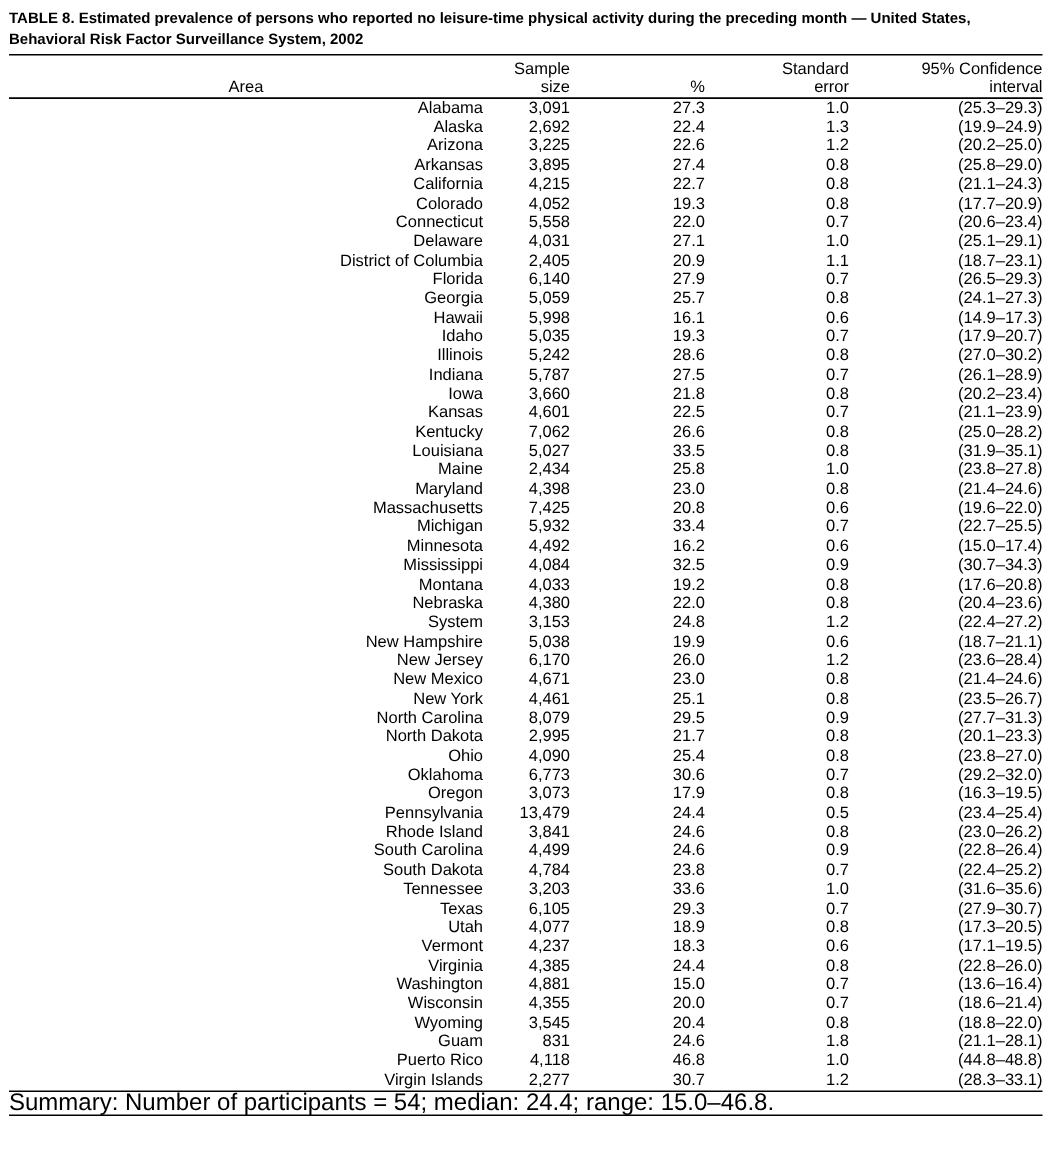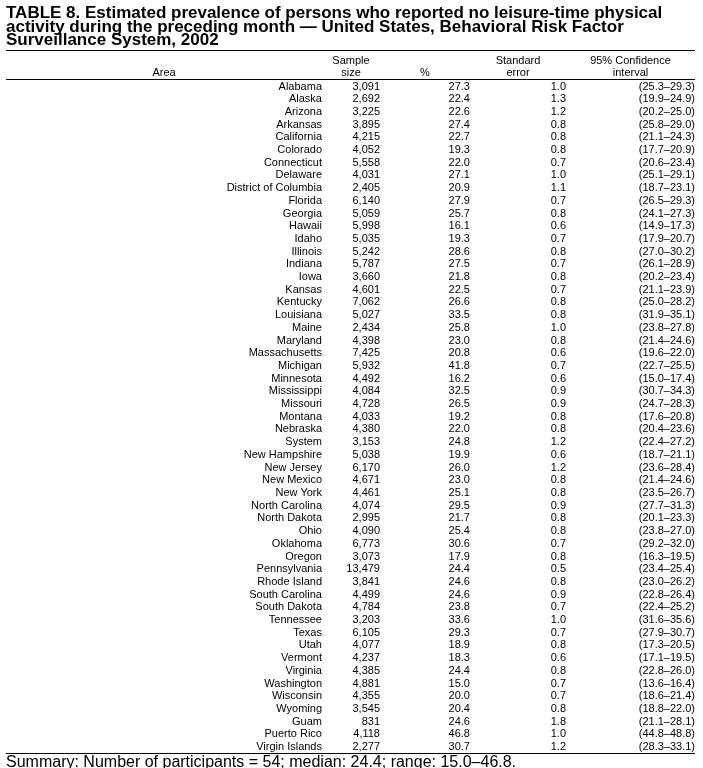--- a/index.html
+++ b/index.html
@@ -10,21 +10,21 @@
     -webkit-font-smoothing: antialiased;
   }
   .page {
     width: 703px;
     height: 768px;
     padding: 6px 8px 0 6px;
     overflow: hidden;
     background: #fff;
   }
   .title {
-    font-size: 17px;
+    font-size: 10px;
     font-weight: bold;
     line-height: 13.5px;
     padding-bottom: 3px;
     border-bottom: 1px solid #000;
   }
   table {
     width: 100%;
     border-collapse: collapse;
     table-layout: fixed;
   }
@@ -36,21 +36,21 @@
   th {
     font-weight: normal;
     font-size: 11px;
     line-height: 12px;
     vertical-align: bottom;
     padding: 3px 0 1px 0;
     border-bottom: 1px solid #000;
     white-space: nowrap;
   }
   th.h-area { text-align: center; }
-  th.h-num  { }
+  th.h-num  { text-align: right; }
   td {
     font-size: 11px;
     line-height: 12.7px;
     padding: 0;
     white-space: nowrap;
     overflow: hidden;
   }
   td.c0 { text-align: right; }
   td.c1, td.c2, td.c3, td.c4 { text-align: right; }
   .summary {
@@ -249,46 +249,39 @@
         <tr>
           <td class="c0">Massachusetts</td>
           <td class="c1">7,425</td>
           <td class="c2">20.8</td>
           <td class="c3">0.6</td>
           <td class="c4">(19.6–22.0)</td>
         </tr>
         <tr>
           <td class="c0">Michigan</td>
           <td class="c1">5,932</td>
-          <td class="c2">41.8</td>
+          <td class="c2">33.4</td>
           <td class="c3">0.7</td>
           <td class="c4">(22.7–25.5)</td>
         </tr>
         <tr>
           <td class="c0">Minnesota</td>
           <td class="c1">4,492</td>
           <td class="c2">16.2</td>
           <td class="c3">0.6</td>
           <td class="c4">(15.0–17.4)</td>
         </tr>
         <tr>
           <td class="c0">Mississippi</td>
           <td class="c1">4,084</td>
           <td class="c2">32.5</td>
           <td class="c3">0.9</td>
           <td class="c4">(30.7–34.3)</td>
         </tr>
         <tr>
-          <td class="c0">Missouri</td>
-          <td class="c1">4,728</td>
-          <td class="c2">26.5</td>
-          <td class="c3">0.9</td>
-          <td class="c4">(24.7–28.3)</td>
-        </tr>
-        <tr>
           <td class="c0">Montana</td>
           <td class="c1">4,033</td>
           <td class="c2">19.2</td>
           <td class="c3">0.8</td>
           <td class="c4">(17.6–20.8)</td>
         </tr>
         <tr>
           <td class="c0">Nebraska</td>
           <td class="c1">4,380</td>
           <td class="c2">22.0</td>
@@ -325,21 +318,21 @@
         </tr>
         <tr>
           <td class="c0">New York</td>
           <td class="c1">4,461</td>
           <td class="c2">25.1</td>
           <td class="c3">0.8</td>
           <td class="c4">(23.5–26.7)</td>
         </tr>
         <tr>
           <td class="c0">North Carolina</td>
-          <td class="c1">4,074</td>
+          <td class="c1">8,079</td>
           <td class="c2">29.5</td>
           <td class="c3">0.9</td>
           <td class="c4">(27.7–31.3)</td>
         </tr>
         <tr>
           <td class="c0">North Dakota</td>
           <td class="c1">2,995</td>
           <td class="c2">21.7</td>
           <td class="c3">0.8</td>
           <td class="c4">(20.1–23.3)</td>

